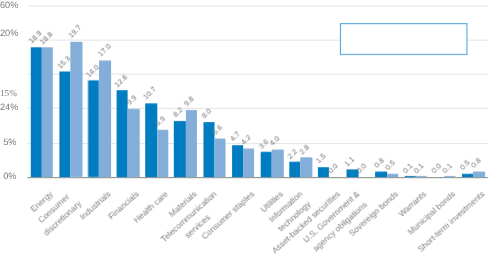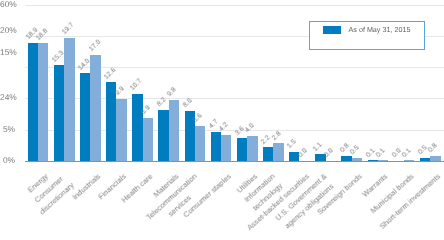--- a/index.html
+++ b/index.html
@@ -25,21 +25,21 @@
 </style>
 </head>
 <body>
 
 <div id="chart">
     <div class="gridline" style="top: 5px;"></div>
     <div class="ytick" style="top: -0.5px;">60%</div>
     <div class="gridline" style="top: 36px;"></div>
     <div class="ytick" style="top: 26px;">20%</div>
     <div class="gridline" style="top: 67px;"></div>
-    <div class="ytick" style="top: 48px;">15%</div>
+    <div class="ytick" style="top: 80px; font-family: Liberation Serif, serif;">15%</div>
     <div class="gridline" style="top: 98px;"></div>
     <div class="ytick" style="top: 93.4px;">24%</div>
     <div class="gridline" style="top: 130px;"></div>
     <div class="ytick" style="top: 124.7px;">5%</div>
     <div class="axisline" style="top: 161px;"></div>
     <div class="ytick" style="top: 156px;">0%</div>
     <div class="bar a" style="left: 27.6px; width: 10.4px; height: 118.314px; top: 42.686px;"></div>
     <div class="vlabel" style="left: 29.8px; top: 34.086px;">18.9</div>
     <div class="bar b" style="left: 38px; width: 10.4px; height: 117.688px; top: 43.312px;"></div>
     <div class="vlabel" style="left: 40.2px; top: 34.712px;">18.8</div>
@@ -151,17 +151,13 @@
     <div class="bar a" style="left: 419.85px; width: 10.4px; height: 3.13px; top: 157.87px;"></div>
     <div class="vlabel" style="left: 422.05px; top: 149.27px;">0.5</div>
     <div class="bar b" style="left: 430.25px; width: 10.4px; height: 5.008px; top: 155.992px;"></div>
     <div class="vlabel" style="left: 432.45px; top: 147.392px;">0.8</div>
     <div class="xlabel" style="right: 8.85px; top: 170.6px;">
       <div>Short-term investments</div>
     </div>
   </div>
 
 <div id="legend">
-  <div class="legrow" style="top:4px">
-    <div class="swatch" style="background:#007dc1"></div>
-    <div class="legtext">As of May 31, 2015</div>
-  </div>
 </div>
 
 </body></html>

